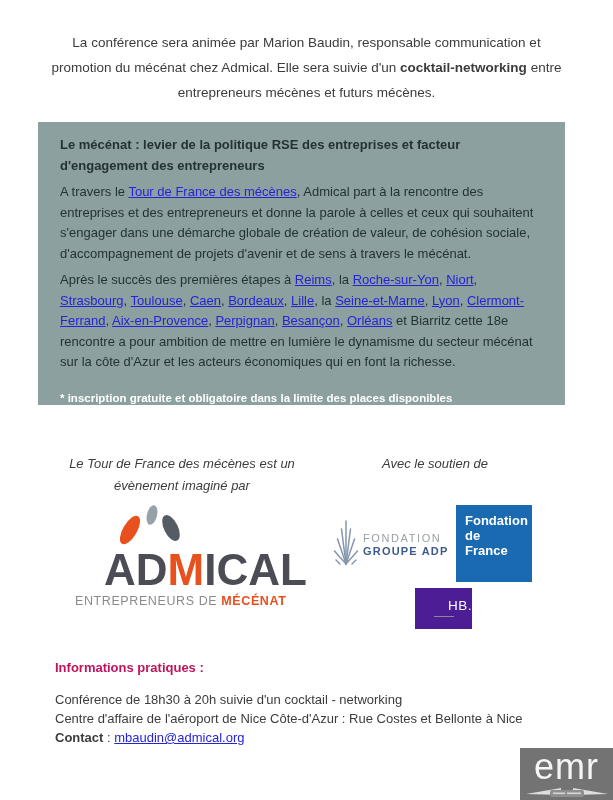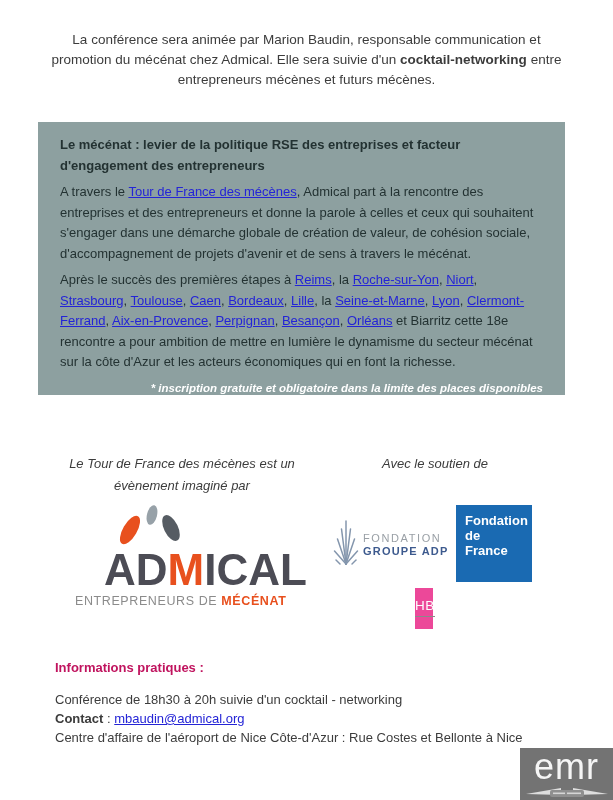--- a/index.html
+++ b/index.html
@@ -6,34 +6,34 @@
   html,body { width:613px; height:800px; }
   body {
     position:relative; background:#ffffff; overflow:hidden;
     font-family:"Liberation Sans", sans-serif; color:#3b3b3b;
   }
   a.link { color:#2424d6; text-decoration:underline; cursor:pointer; }
 
   
   .intro {
     position:absolute; top:30px; left:50px; width:513px;
-    text-align:center; font-size:13.5px; line-height:20px; color:#3c3c3c;
+    text-align:center; font-size:13.5px; line-height:25px; color:#3c3c3c;
   }
 
   
   .hbox {
     position:absolute; top:122px; left:38px; width:527px;
     background:#8da0a0; padding:13px 22px 0; color:#233232;
     font-size:13px; line-height:20.5px;
   }
   .hbox .title { font-weight:bold; margin-bottom:6px; }
   .hbox p { margin-bottom:6px; }
   .hbox .footnote {
-    margin-top:9px; color:#ffffff; font-style:italic; font-weight:bold;
-    font-size:11.5px; line-height:13px;text-align:right;
+    margin-top:19px; color:#ffffff; font-weight:bold;
+    font-size:11.5px; line-height:13px;
   }
 
   
   .caption-left {
     position:absolute; top:453px; left:62px; width:240px;
     text-align:center; font-style:italic; font-size:13px; line-height:22px; color:#3c3c3c;
   }
   .caption-right {
     position:absolute; top:456px; left:382px;
     font-style:italic; font-size:13px; color:#3c3c3c;
@@ -62,22 +62,22 @@
 
   
   .fdf {
     position:absolute; top:505px; left:456px; width:76px; height:77px;
     background:#1a6ab2; color:#ffffff; padding:8px 0 0 9px; cursor:pointer;
   }
   .fdf div { font-size:13px; font-weight:bold; line-height:15px; }
 
   
   .hb {
-    position:absolute; top:588px; left:415px; width:18px; height:41px;
-    background:#ec4899; color:#fdfdfd; text-align:left; cursor:pointer;
+    position:absolute; top:588px; left:415px; width:57px; height:41px;
+    background:#4c1d95; color:#fdfdfd; text-align:right; cursor:pointer;
   }
   .hb .hb-label { font-size:13.5px; letter-spacing:0.5px; margin-top:10px; }
   .hb .hb-line { width:20px; height:1px; background:#8a8a8a; margin:3px auto 0; }
 
   
   .pinfo { position:absolute; top:660px; left:55px; width:500px; font-size:13px; }
   .pinfo .heading { color:#c0135e; font-weight:bold; margin-bottom:15px; }
   .pinfo .line { line-height:19px; color:#3c3c3c; }
 
   
@@ -142,22 +142,22 @@
 </div>
 
 <div class="hb">
   <div class="hb-label">HB.</div>
   <div class="hb-line"></div>
 </div>
 
 <div class="pinfo">
   <div class="heading">Informations pratiques :</div>
   <div class="line">Conférence de 18h30 à 20h suivie d'un cocktail - networking</div>
+  <div class="line">Centre d'affaire de l'aéroport de Nice Côte-d'Azur : Rue Costes et Bellonte à Nice</div>
   <div class="line"><span style="font-weight: bold;">Contact</span><span> : </span><a href="#" class="link">mbaudin@admical.org</a></div>
-  <div class="line">Centre d'affaire de l'aéroport de Nice Côte-d'Azur : Rue Costes et Bellonte à Nice</div>
 </div>
 
 <div class="emr">
   <div class="emr-text">emr</div>
   <svg class="wings" width="86" height="13" viewBox="0 0 86 13">
     <polygon points="2,8 37,2 37,9" fill="#dedede"></polygon>
     <polygon points="84,8 49,2 49,9" fill="#dedede"></polygon>
     <rect x="26" y="4" width="34" height="7" rx="2" fill="#8f8f8f"></rect>
     <rect x="29" y="6.5" width="12" height="1.6" fill="#d6d6d6"></rect>
     <rect x="43" y="6.5" width="14" height="1.6" fill="#d6d6d6"></rect>

